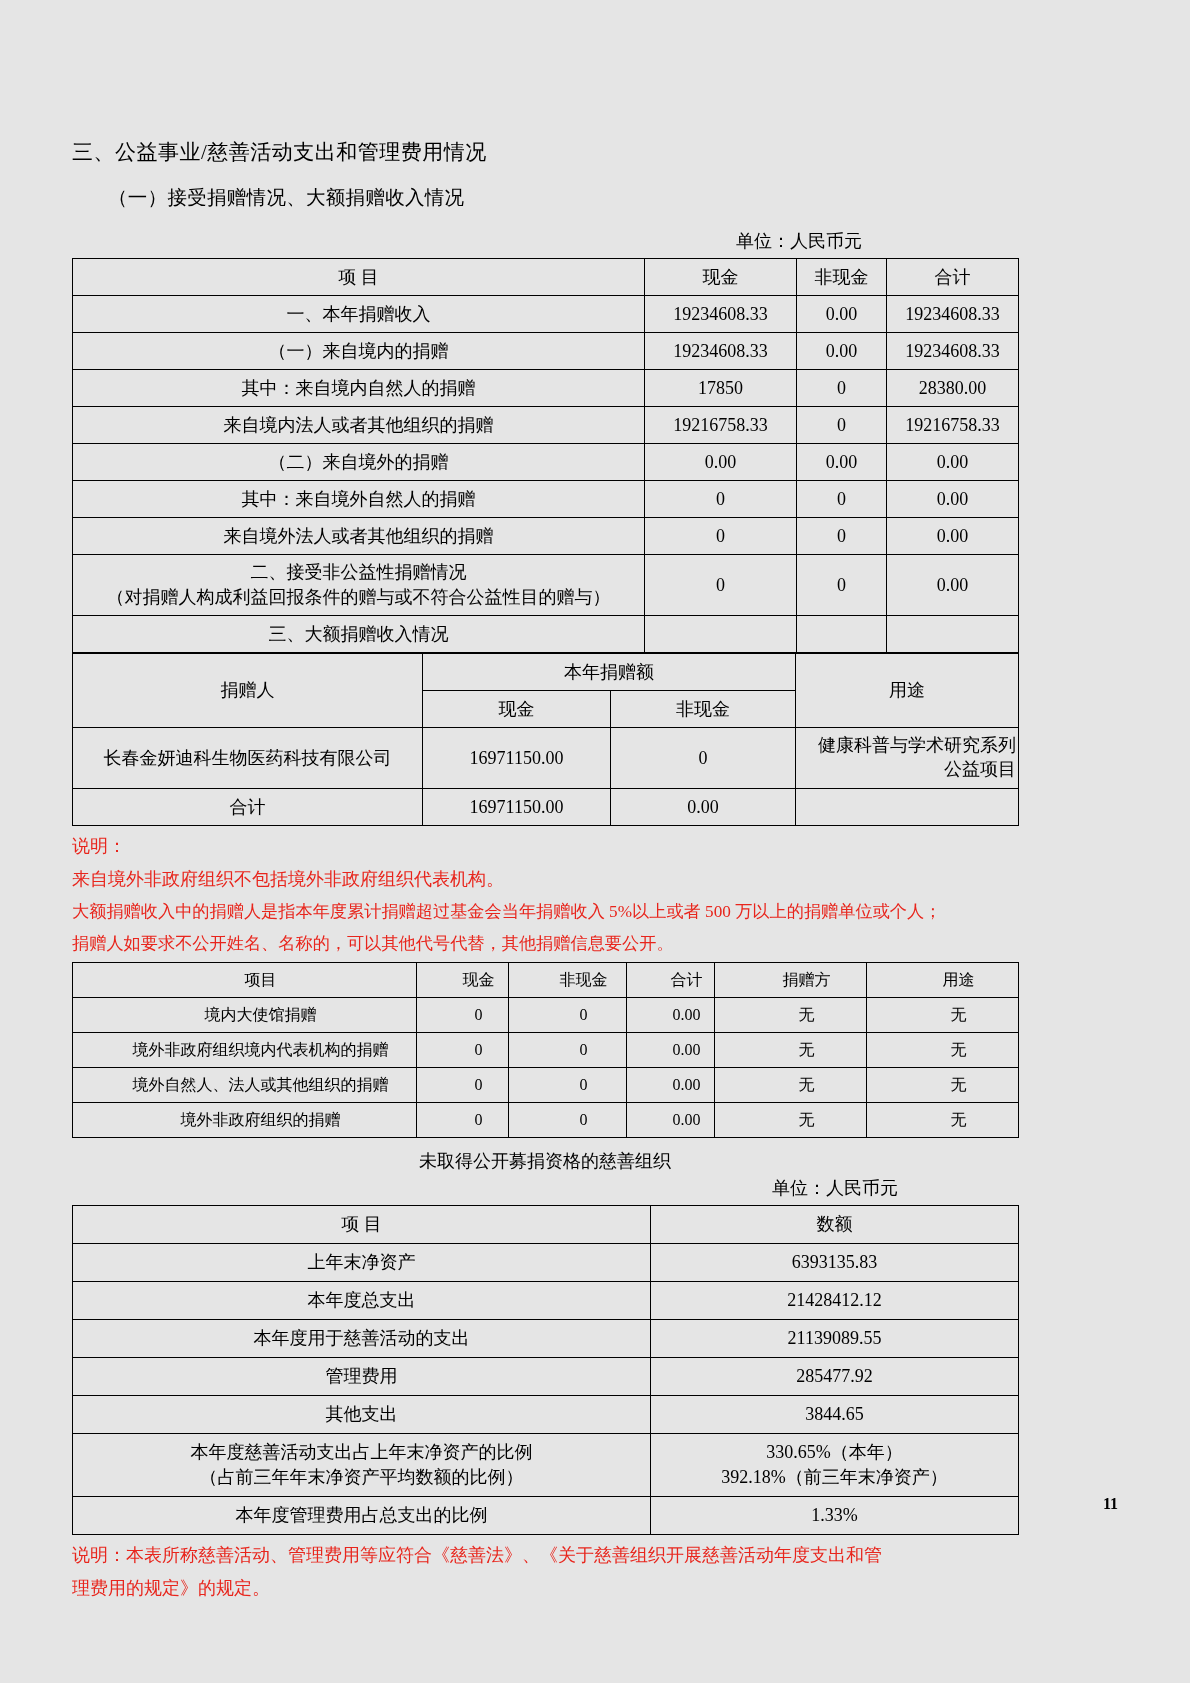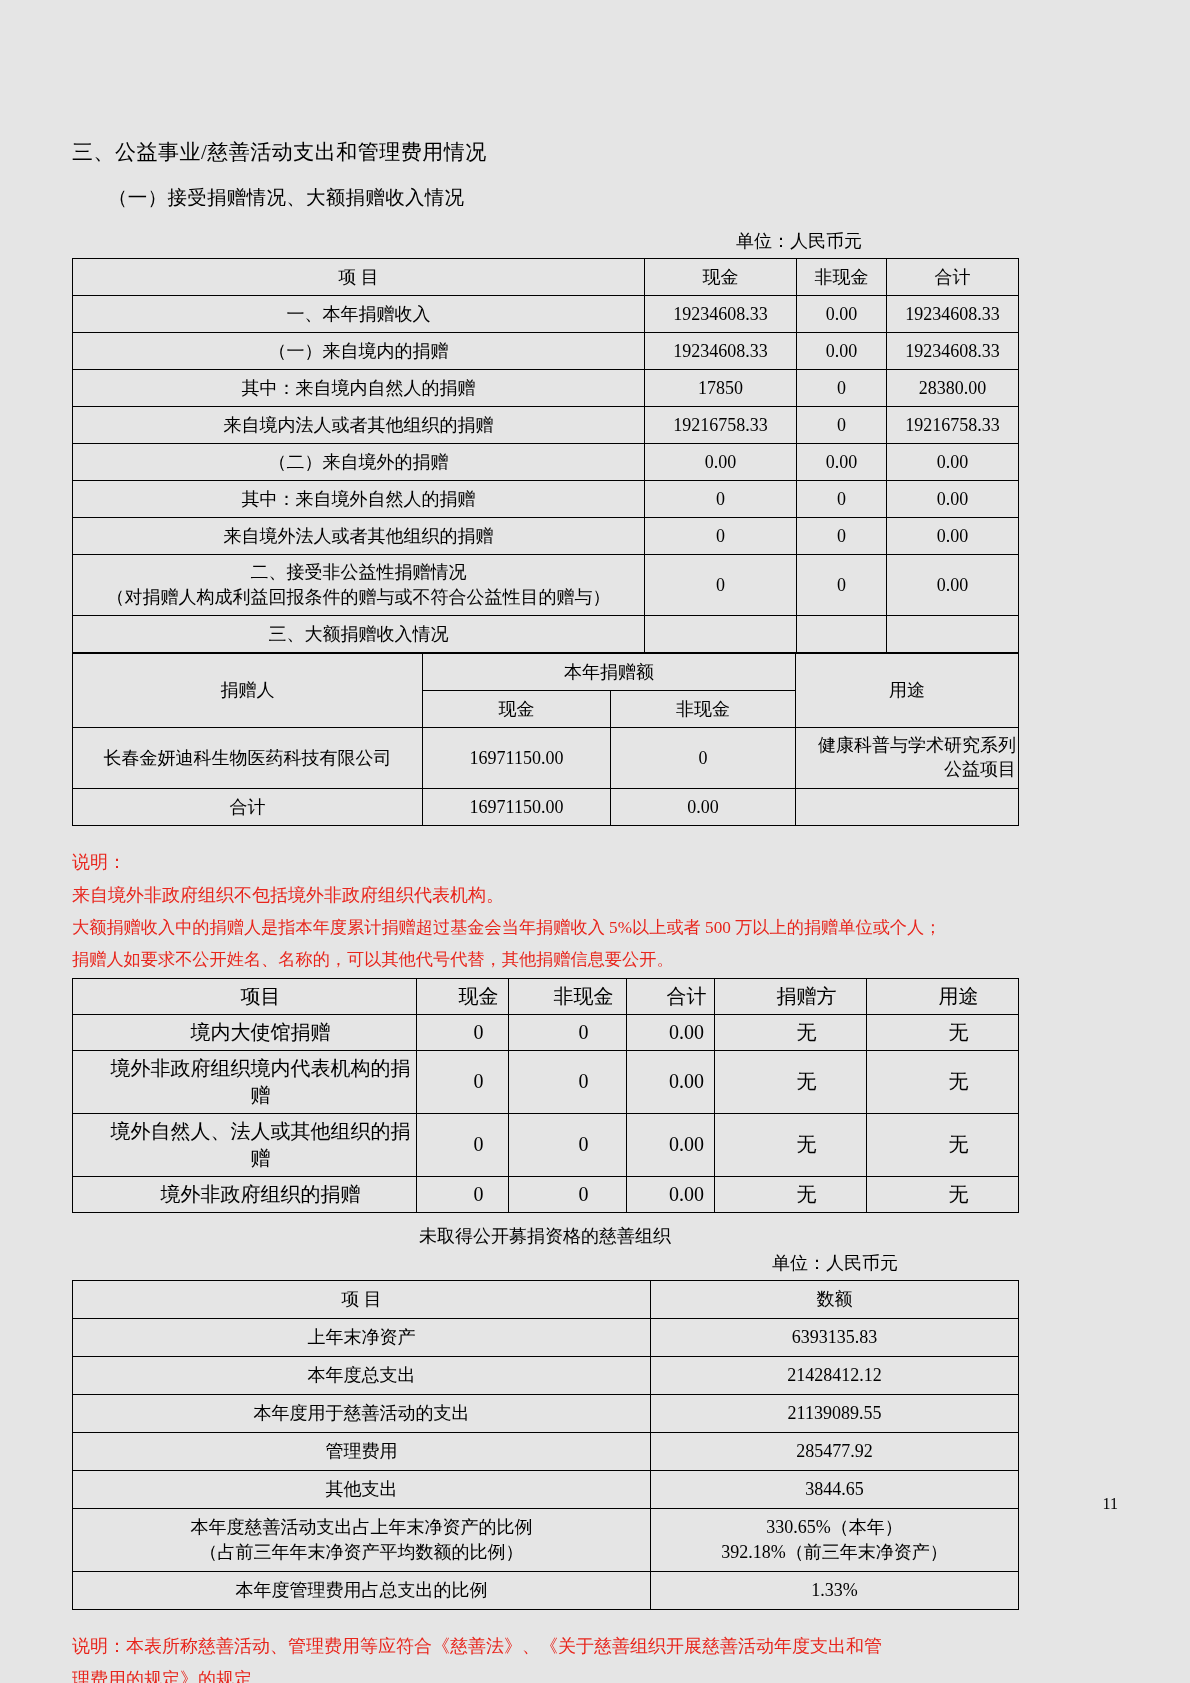--- a/index.html
+++ b/index.html
@@ -76,41 +76,42 @@
     font-size: 18px;
     text-align: center;
     vertical-align: middle;
     padding: 4px 2px;
     line-height: 1.35;
   }
   .t1 td { height: 28px; }
   .t1 .tall { height: 52px; }
   .t1 .use-cell { line-height: 1.3; text-align: right; }
 
-  .t2 td { height: 26px; font-size: 20px; padding-left: 34px; }
+  .t2 td { height: 26px; font-size: 16px; padding-left: 34px; }
   .t3 td { height: 29px; }
 
   
   .note {
     color: #e8251c;
     font-size: 18px;
     line-height: 1.62;
     margin-top: 4px;
     white-space: nowrap;
   }
   .note-block {
-    margin-top: 22px;
+    margin-top: 6px;
     margin-bottom: 4px;
   }
 
   .pageno {
     position: absolute;
     right: 72px;
     bottom: 170px;
     font-size: 16px;
+    font-weight: bold;
   }
 </style>
 </head>
 <body>
 
 <div class="page">
   <div class="content">
 
     <div class="h-main">三、公益事业/慈善活动支出和管理费用情况</div>
     <div class="h-sub">（一）接受捐赠情况、大额捐赠收入情况</div>

